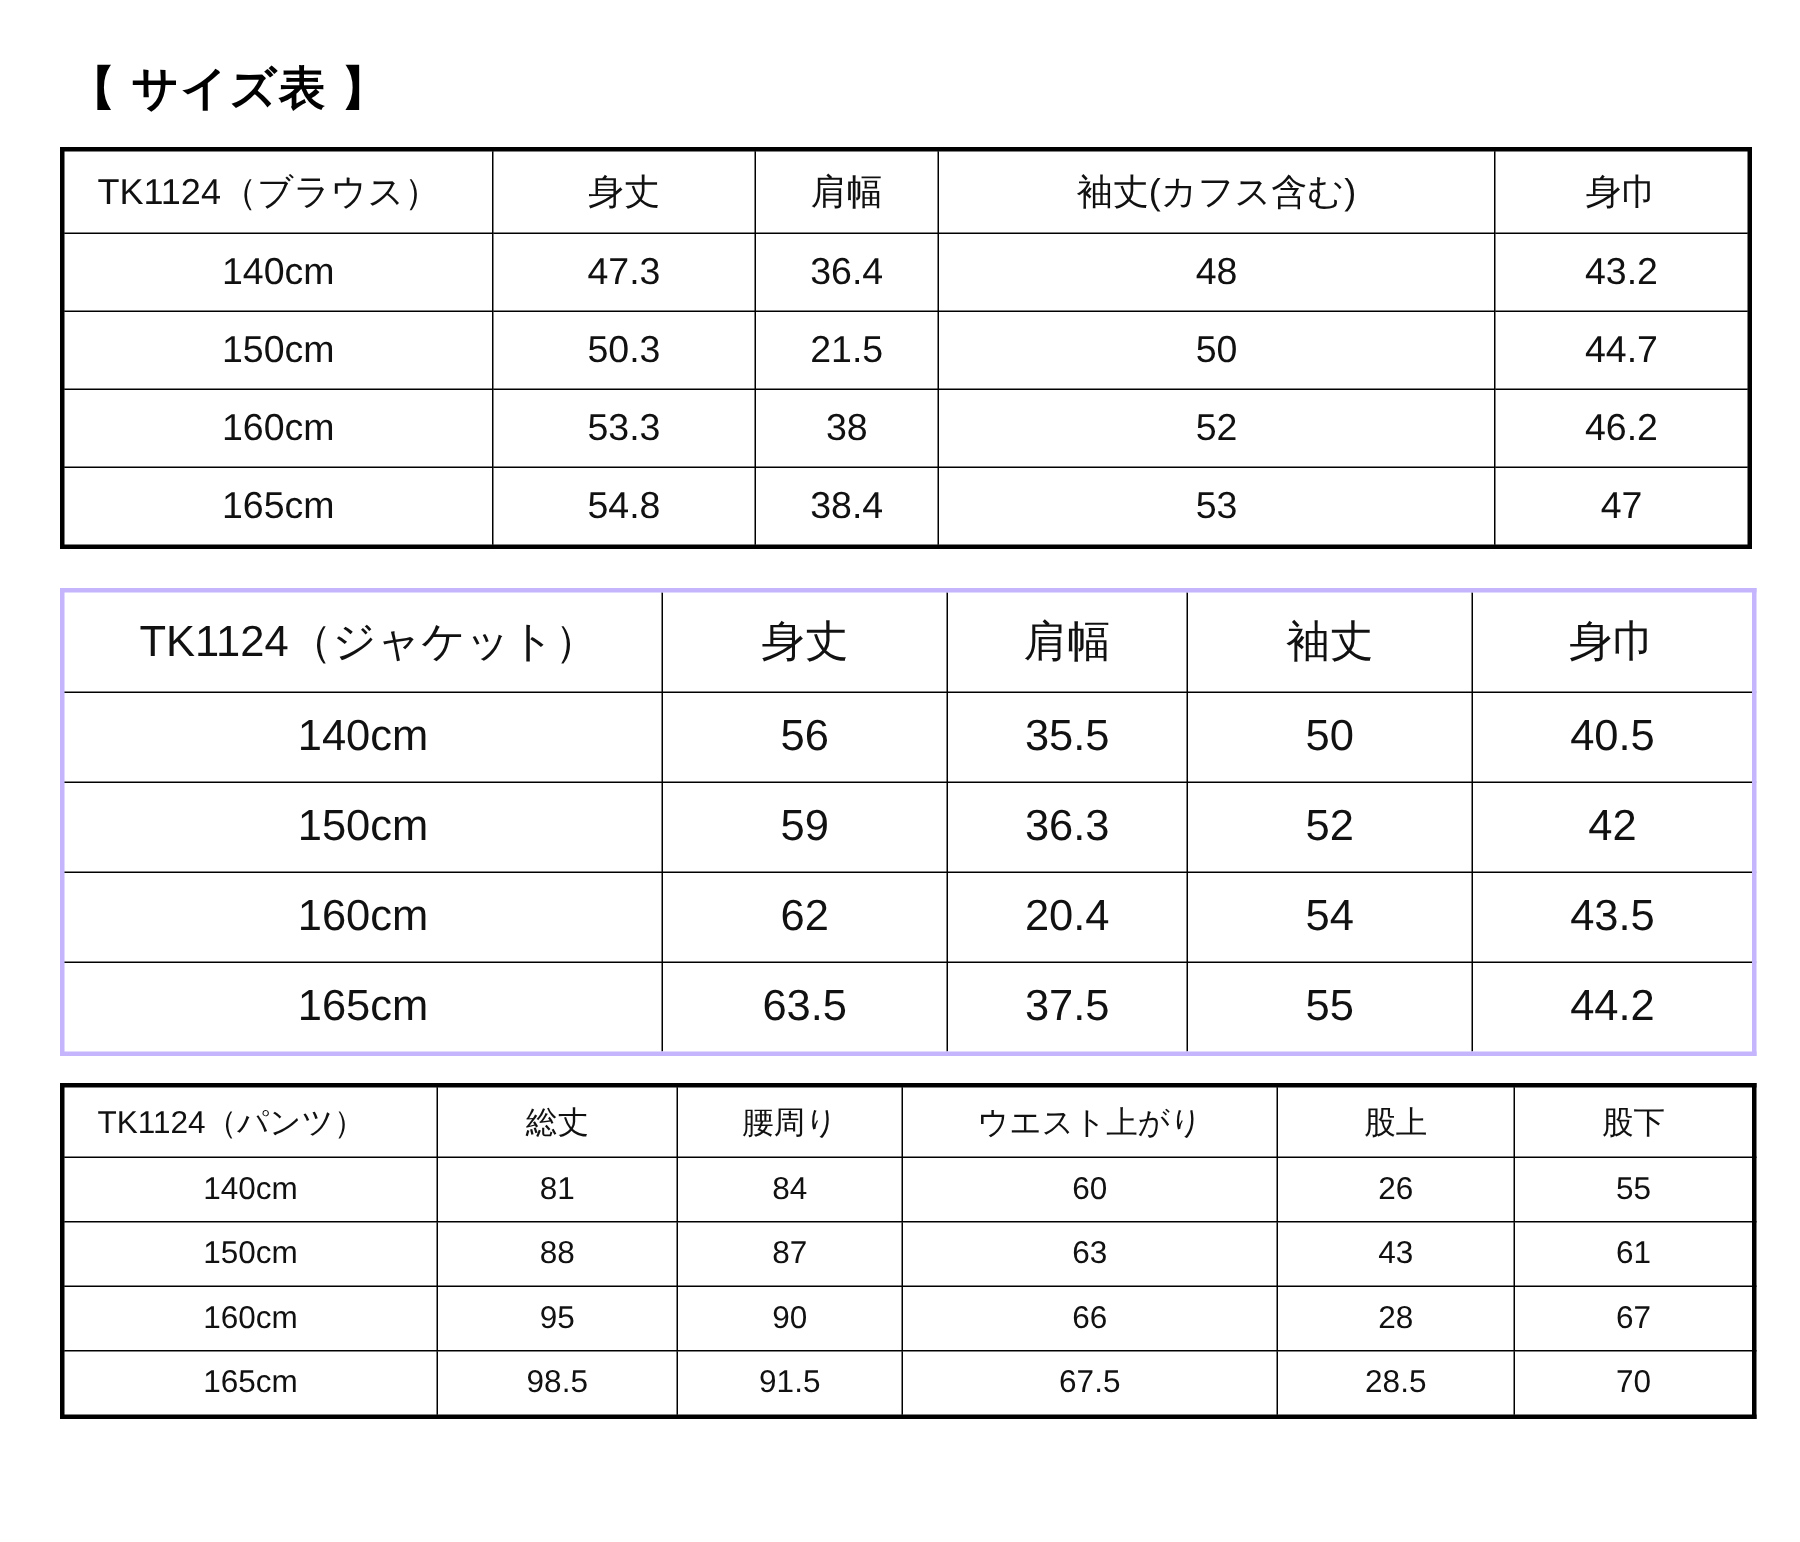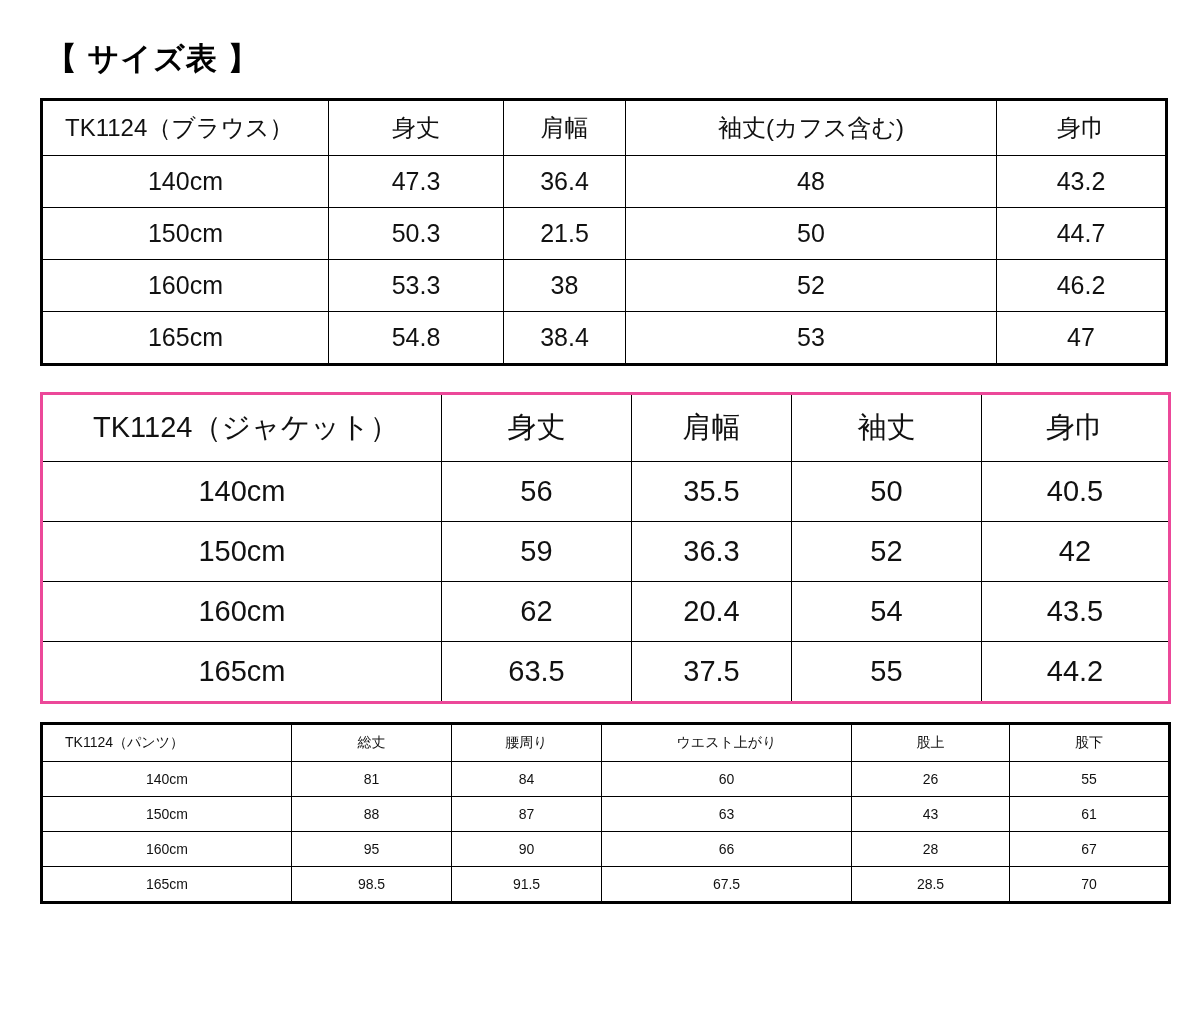--- a/index.html
+++ b/index.html
@@ -52,21 +52,21 @@
   .t-blouse td.first-col {
     text-align: left;
     padding-left: 22px;
   }
   .t-blouse td.size-col {
     text-align: center;
   }
 
   
   .t-jacket {
-    border: 3px solid #ec4899;
+    border: 3px solid #c4b5fd;
     margin-bottom: 18px;
   }
   .t-jacket td {
     border: 1px solid #000;
     text-align: center;
     font-size: 29px;
     padding: 13px 4px;
     color: #111;
   }
   .t-jacket td.first-col {
@@ -74,21 +74,21 @@
     padding-left: 50px;
   }
 
   
   .t-pants {
     border: 3px solid #000;
   }
   .t-pants td {
     border: 1px solid #000;
     text-align: center;
-    font-size: 14px;
+    font-size: 21px;
     padding: 9px 4px;
     color: #111;
   }
   .t-pants td.first-col {
     text-align: left;
     padding-left: 22px;
   }
   .t-pants td.size-col { text-align: center; }
 
   .unit {

